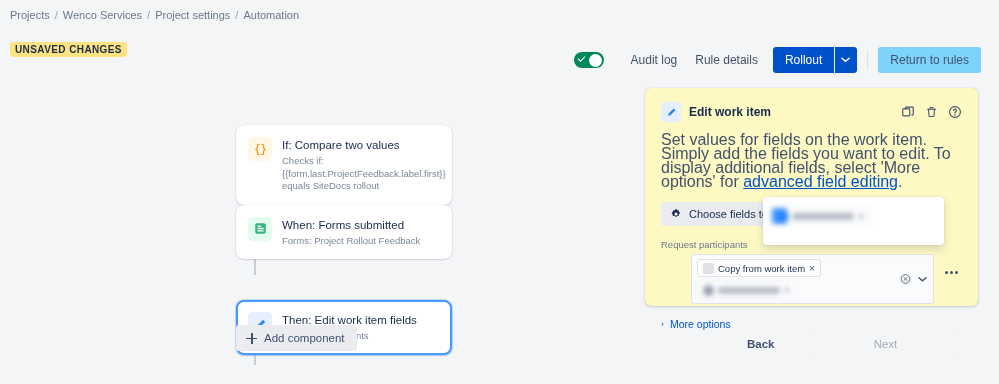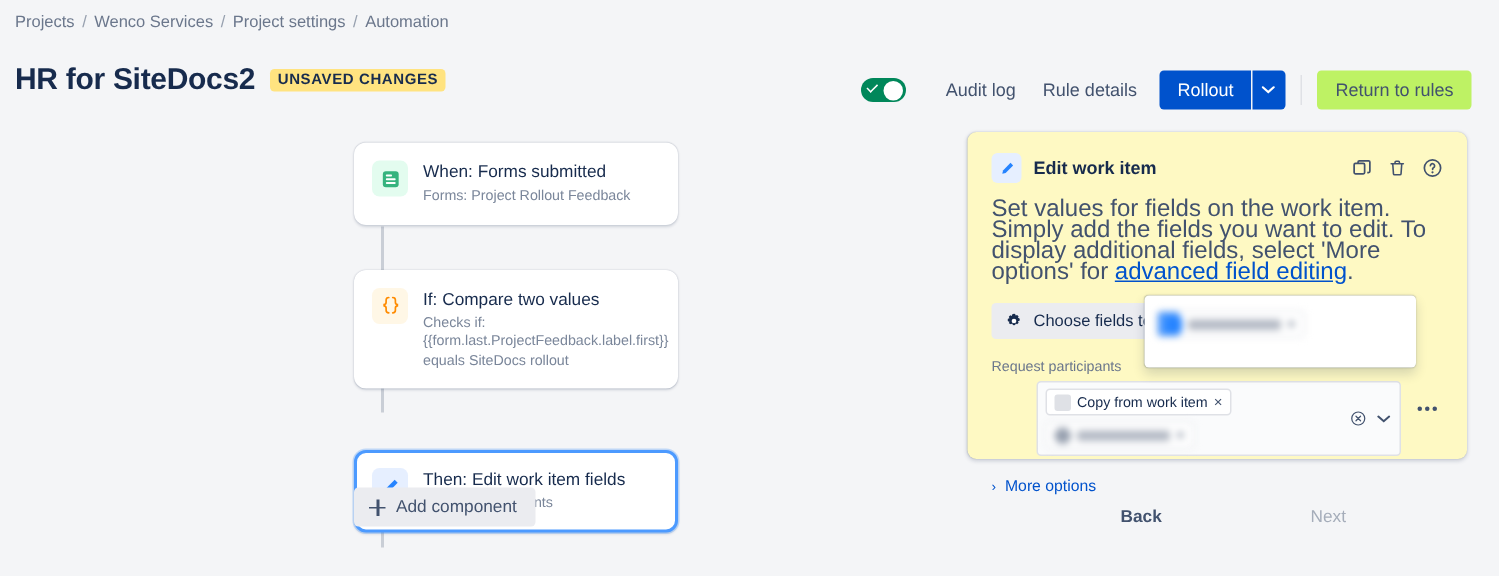--- a/index.html
+++ b/index.html
@@ -63,21 +63,21 @@
     border-radius: 3px 0 0 3px; cursor: pointer; margin-left: 6px;
     font-family: inherit;
   }
   .btn-update-caret {
     background: #0052cc; color: #fff; border: none;
     font-size: 9px; padding: 6px 7px 6px 6px; border-radius: 0 3px 3px 0;
     cursor: pointer; margin-left: 1px; line-height: 14px;
   }
   .tb-divider { width: 1px; height: 20px; background: #dfe1e6; margin: 0 10px; }
   .btn-return {
-    background: #bef264; color: #42526e; border: none;
+    background: #7dd3fc; color: #42526e; border: none;
     font-size: 12px; padding: 6px 12px; border-radius: 3px; cursor: pointer;
     font-family: inherit;
   }
 
   
   .flow { position: absolute; left: 236px; top: 95px; width: 216px; }
   .connector { position: absolute; left: 18px; width: 1.5px; background: #c9ced6; }
   .card {
     position: relative; background: #fff; border-radius: 8px;
     box-shadow: 0 1px 2px rgba(9,30,66,.15), 0 0 1px rgba(9,30,66,.2);
@@ -223,21 +223,20 @@
     <a href="#">Projects</a>
     <span class="bc-sep">/</span>
     <a href="#">Wenco Services</a>
     <span class="bc-sep">/</span>
     <a href="#">Project settings</a>
     <span class="bc-sep">/</span>
     <a href="#">Automation</a>
   </nav>
 
   <div class="title-row">
-    <h1 class="page-title">HR for SiteDocs2</h1>
     <span class="badge-unsaved">UNSAVED CHANGES</span>
   </div>
 
   <div class="toolbar">
     <div class="toggle">
       <span class="tick"></span>
       <span class="knob"></span>
     </div>
     <button class="tb-link">Audit log</button>
     <button class="tb-link">Rule details</button>
@@ -249,45 +248,45 @@
     </button>
     <span class="tb-divider"></span>
     <button class="btn-return">Return to rules</button>
   </div>
 
   <div class="flow">
     <div class="connector" style="top:56px;height:30px;"></div>
     <div class="connector" style="top:146px;height:34px;"></div>
     <div class="connector" style="top:238px;height:32px;"></div>
 
+    <div class="card" style="margin-top:30px;">
+      <span class="card-icon ic-cond">
+        <svg width="15" height="15" viewBox="0 0 16 16">
+          <path d="M6.6 2.5c-1.4 0-1.9.6-1.9 1.8v1.6c0 1-.5 1.5-1.4 1.6v.9c.9.1 1.4.6 1.4 1.6v1.6c0 1.2.5 1.8 1.9 1.8" stroke="#ff8b00" stroke-width="1.2" fill="none" stroke-linecap="round"></path>
+          <path d="M9.4 2.5c1.4 0 1.9.6 1.9 1.8v1.6c0 1 .5 1.5 1.4 1.6v.9c-.9.1-1.4.6-1.4 1.6v1.6c0 1.2-.5 1.8-1.9 1.8" stroke="#ff8b00" stroke-width="1.2" fill="none" stroke-linecap="round"></path>
+        </svg>
+      </span>
+      <div class="card-body">
+        <div class="card-title">If: Compare two values</div>
+        <div class="card-sub">Checks if: {{form.last.ProjectFeedback.label.first}} equals SiteDocs rollout</div>
+      </div>
+    </div>
+
     <div class="card">
       <span class="card-icon ic-forms">
         <svg width="13" height="13" viewBox="0 0 16 16">
           <rect x="1.5" y="1.5" width="13" height="13" rx="2.5" fill="#36b37e"></rect>
           <rect x="4" y="4.2" width="5" height="1.6" rx=".6" fill="#fff"></rect>
           <rect x="4" y="7.2" width="8" height="1.6" rx=".6" fill="#fff"></rect>
           <rect x="4" y="10.2" width="8" height="1.6" rx=".6" fill="#fff"></rect>
         </svg>
       </span>
       <div class="card-body">
         <div class="card-title">When: Forms submitted</div>
         <div class="card-sub">Forms: Project Rollout Feedback</div>
-      </div>
-    </div>
-
-    <div class="card" style="margin-top:30px;">
-      <span class="card-icon ic-cond">
-        <svg width="15" height="15" viewBox="0 0 16 16">
-          <path d="M6.6 2.5c-1.4 0-1.9.6-1.9 1.8v1.6c0 1-.5 1.5-1.4 1.6v.9c.9.1 1.4.6 1.4 1.6v1.6c0 1.2.5 1.8 1.9 1.8" stroke="#ff8b00" stroke-width="1.2" fill="none" stroke-linecap="round"></path>
-          <path d="M9.4 2.5c1.4 0 1.9.6 1.9 1.8v1.6c0 1 .5 1.5 1.4 1.6v.9c-.9.1-1.4.6-1.4 1.6v1.6c0 1.2-.5 1.8-1.9 1.8" stroke="#ff8b00" stroke-width="1.2" fill="none" stroke-linecap="round"></path>
-        </svg>
-      </span>
-      <div class="card-body">
-        <div class="card-title">If: Compare two values</div>
-        <div class="card-sub">Checks if: {{form.last.ProjectFeedback.label.first}} equals SiteDocs rollout</div>
       </div>
     </div>
 
     <div class="card selected" style="margin-top:41px;">
       <span class="card-icon ic-edit">
         <svg width="13" height="13" viewBox="0 0 16 16">
           <path d="M11.2 2.3l2.5 2.5-7.3 7.3-3.2.7.7-3.2z" fill="#2684ff"></path>
         </svg>
       </span>
       <div class="card-body">

